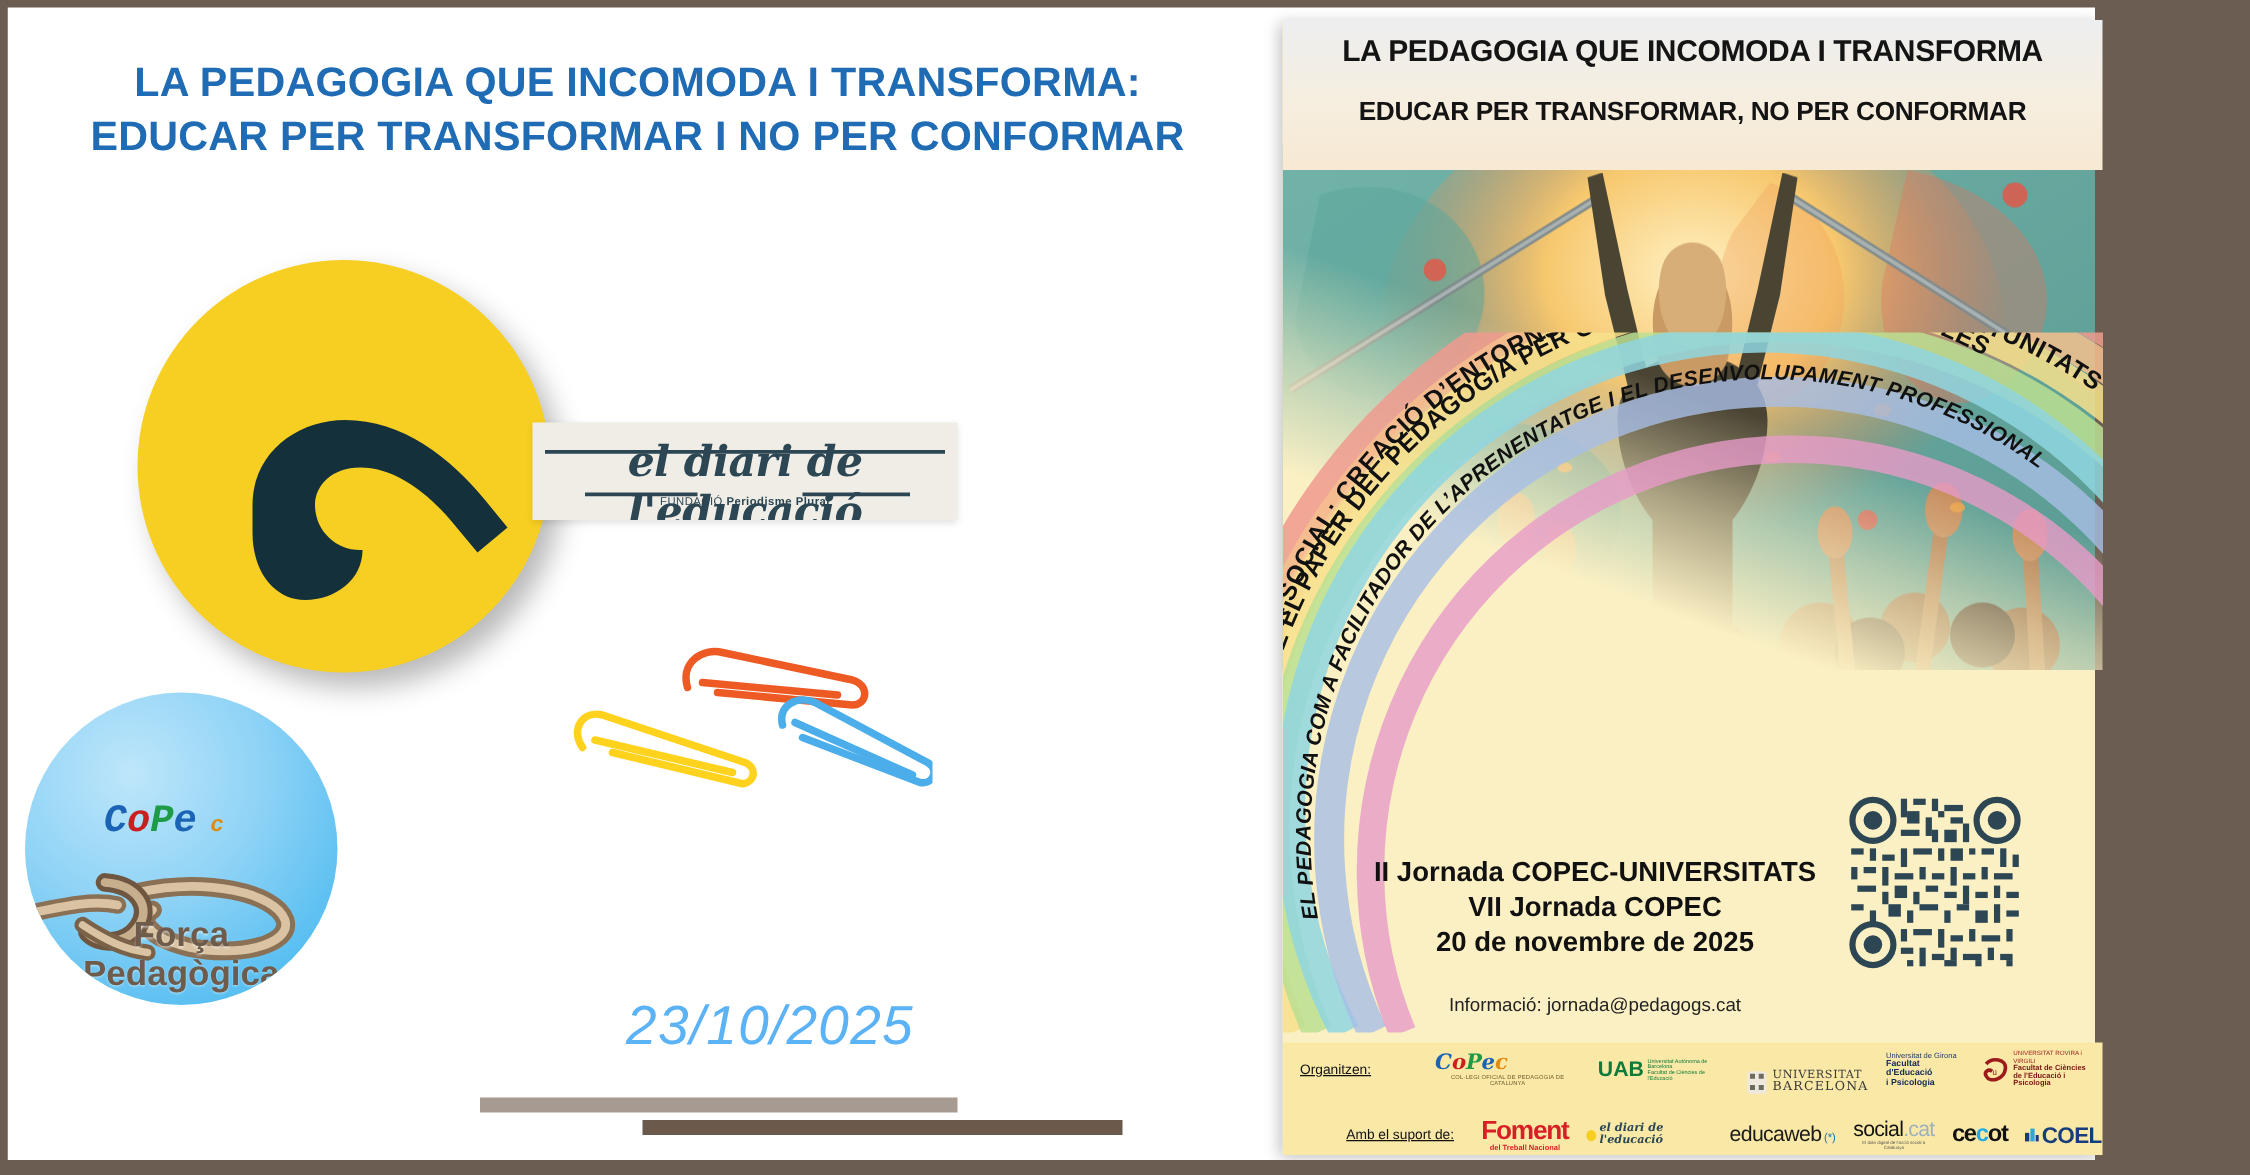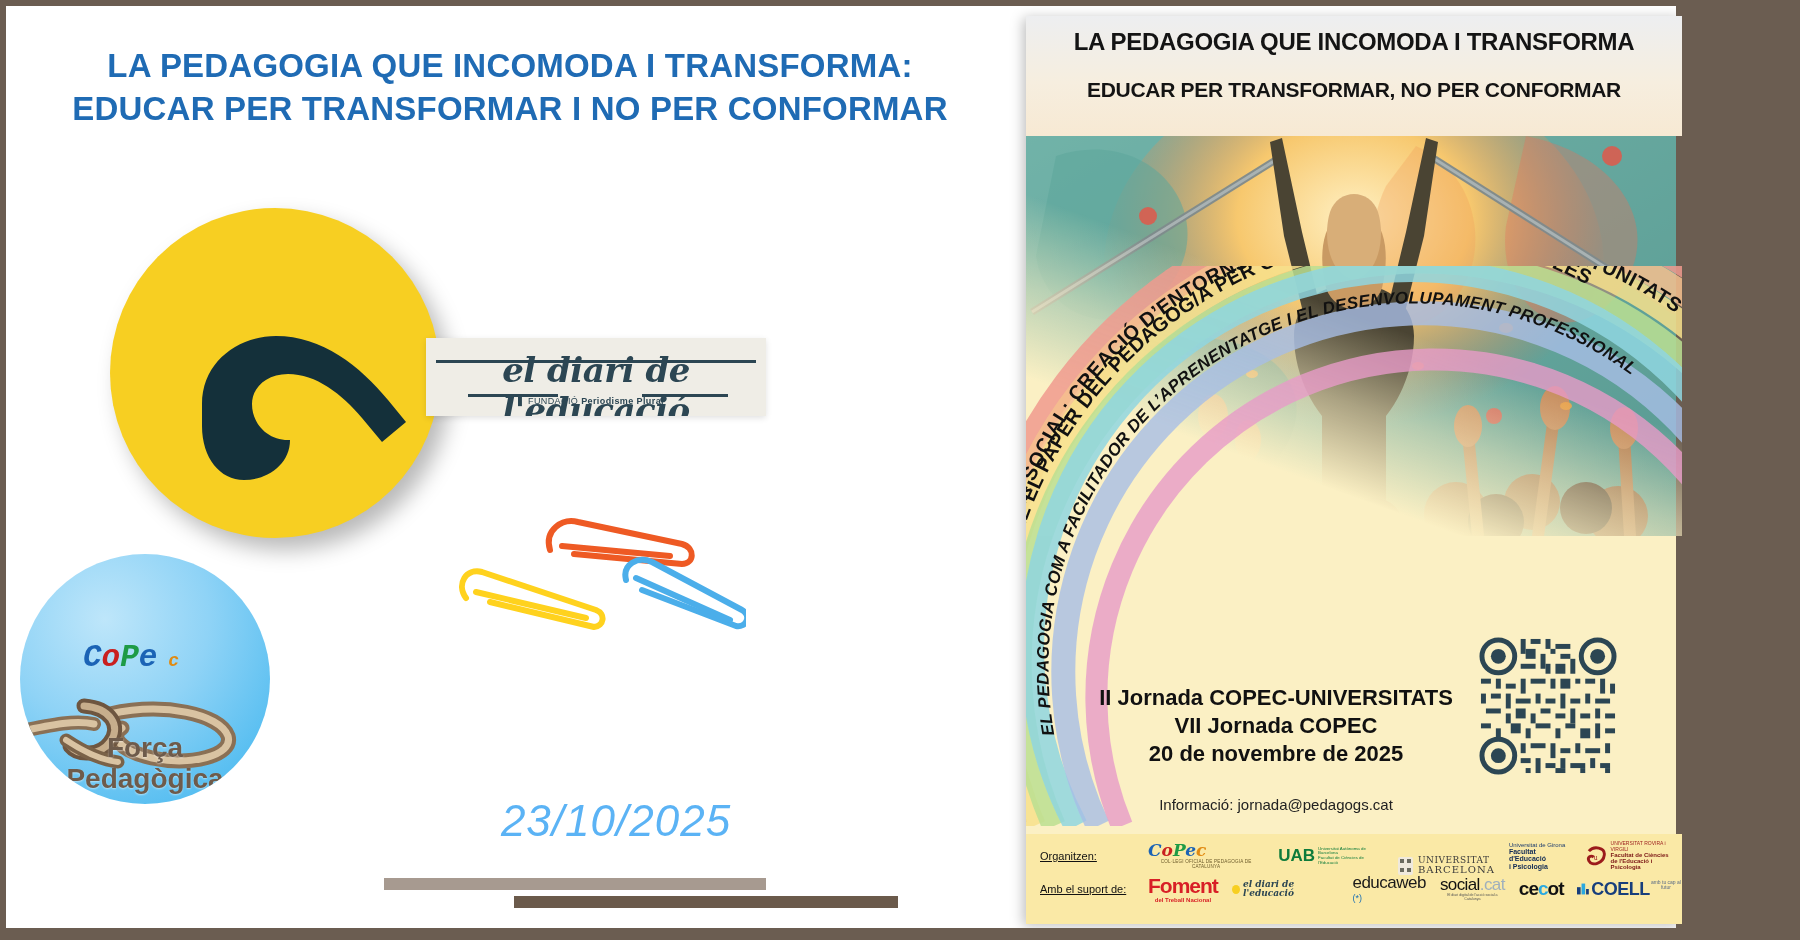--- a/index.html
+++ b/index.html
@@ -351,32 +351,32 @@
               </svg>
               <span style="display:flex;flex-direction:column;">
                 <span class="urv-t">UNIVERSITAT ROVIRA i VIRGILI</span>
                 <span class="urv-b">Facultat de Ciències</span>
                 <span class="urv-b">de l'Educació i Psicologia</span>
               </span>
             </div>
           </div>
         </div>
 
-        <div class="p-row" style="top:33px;">
+        <div class="p-row" style="top:52px;padding-left:37px;">
           <div class="p-rowlbl">Amb el suport de:</div>
           <div class="p-logos">
             <div class="lg">
               <span class="fom">Foment</span>
               <span class="fom-sub">del Treball Nacional</span>
             </div>
             <div class="lg" style="flex-direction:row;align-items:center;gap:3px;">
               <span style="width:9px;height:9px;border-radius:50%;background:#F7CF22;display:inline-block;"></span>
               <span class="diari-sm">el diari de l'educació</span>
             </div>
-            <div class="lg" style="flex-direction:column;align-items:baseline;gap:2px;">
+            <div class="lg" style="flex-direction:row;align-items:baseline;gap:2px;">
               <span class="edu">educaweb</span>
               <span style="font-size:9px;color:#1a6fb5;">(*)</span>
             </div>
             <div class="lg">
               <span class="soc"><span>social</span><span class="cat">.cat</span></span>
               <span class="soc-sub">El diari digital de l'acció social a Catalunya</span>
             </div>
             <div class="lg">
               <span class="cec">ce<span class="c2">c</span>ot</span>
             </div>

